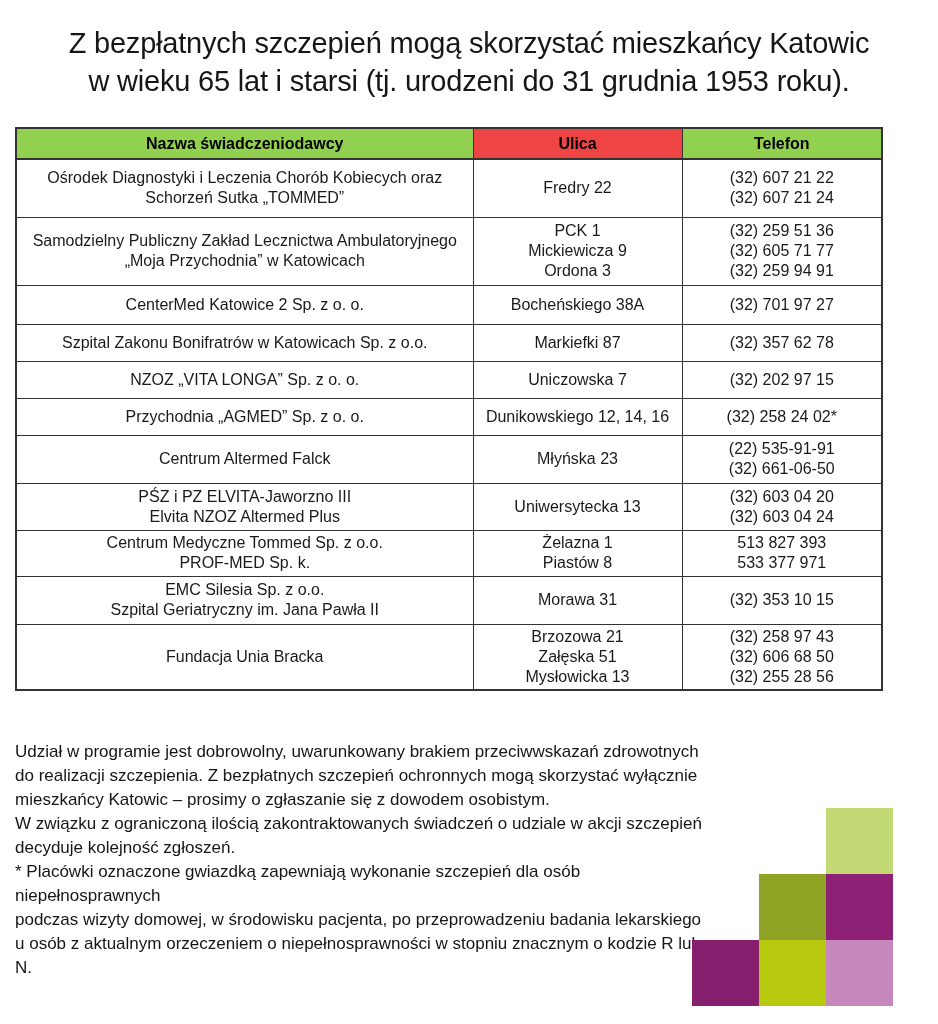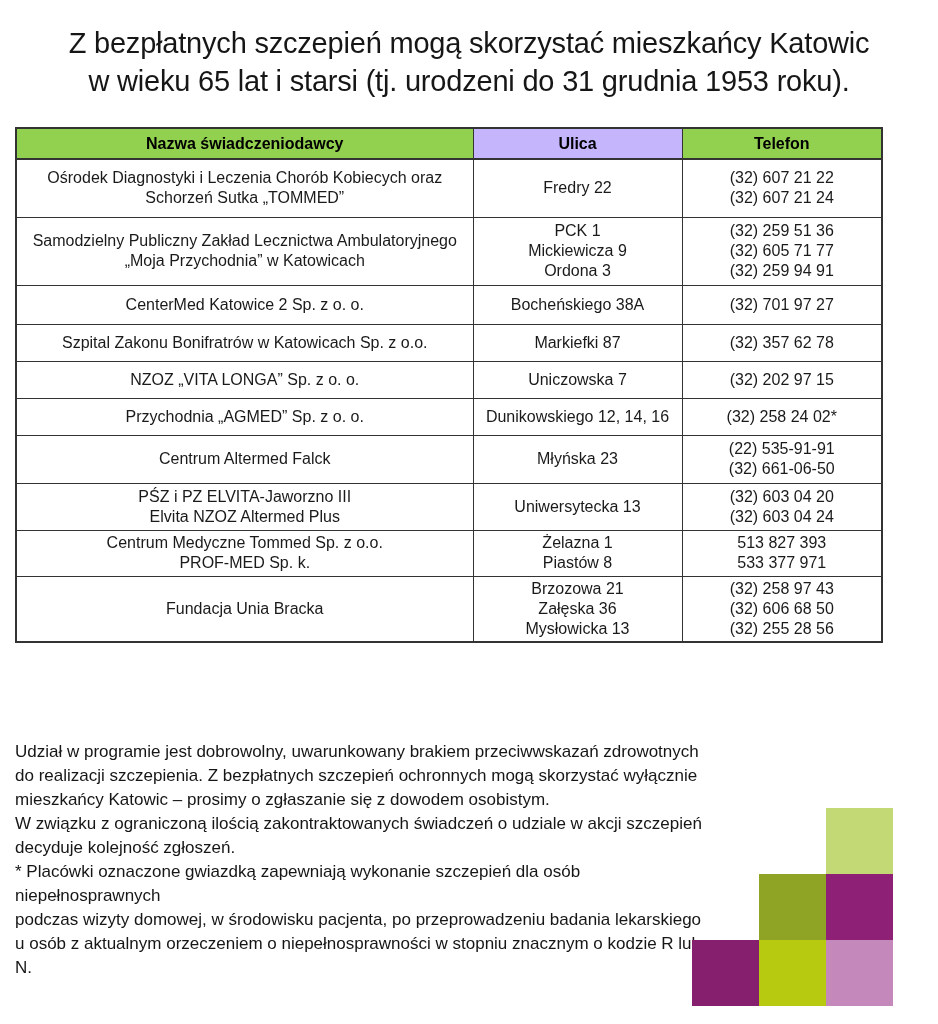--- a/index.html
+++ b/index.html
@@ -97,21 +97,21 @@
 
 <table class="providers">
   <colgroup>
     <col class="c-name">
       <col class="c-street">
       <col class="c-phone">
   </colgroup>
   <thead>
     <tr>
       <th style="background-color: rgb(146, 208, 80);">Nazwa świadczeniodawcy</th>
-      <th style="background-color: #c4b5fd;">Ulica</th>
+      <th style="background-color: #ef4444;">Ulica</th>
       <th style="background-color: rgb(146, 208, 80);">Telefon</th>
     </tr>
   </thead>
   <tbody>
     <tr>
       <td><span class="cell-text">Ośrodek Diagnostyki i Leczenia Chorób Kobiecych oraz
 Schorzeń Sutka „TOMMED”</span></td>
       <td><span class="cell-text">Fredry 22</span></td>
       <td><span class="cell-text">(32) 607 21 22
 (32) 607 21 24</span></td>
@@ -161,23 +161,29 @@
     </tr>
     <tr>
       <td><span class="cell-text">Centrum Medyczne Tommed Sp. z o.o.
 PROF-MED  Sp. k.</span></td>
       <td><span class="cell-text">Żelazna 1
 Piastów 8</span></td>
       <td><span class="cell-text">513 827 393
 533 377 971</span></td>
     </tr>
     <tr>
+      <td><span class="cell-text">EMC Silesia Sp. z o.o.
+Szpital Geriatryczny im. Jana Pawła II</span></td>
+      <td><span class="cell-text">Morawa 31</span></td>
+      <td><span class="cell-text">(32) 353 10 15</span></td>
+    </tr>
+    <tr>
       <td><span class="cell-text">Fundacja Unia Bracka</span></td>
       <td><span class="cell-text">Brzozowa 21
-Załęska 36
+Załęska 51
 Mysłowicka 13</span></td>
       <td><span class="cell-text">(32) 258 97 43
 (32) 606 68 50
 (32) 255 28 56</span></td>
     </tr>
   </tbody>
 </table>
 
 <div class="footer-note">Udział w programie jest dobrowolny, uwarunkowany brakiem przeciwwskazań zdrowotnych
 do realizacji szczepienia. Z bezpłatnych szczepień ochronnych mogą skorzystać wyłącznie

